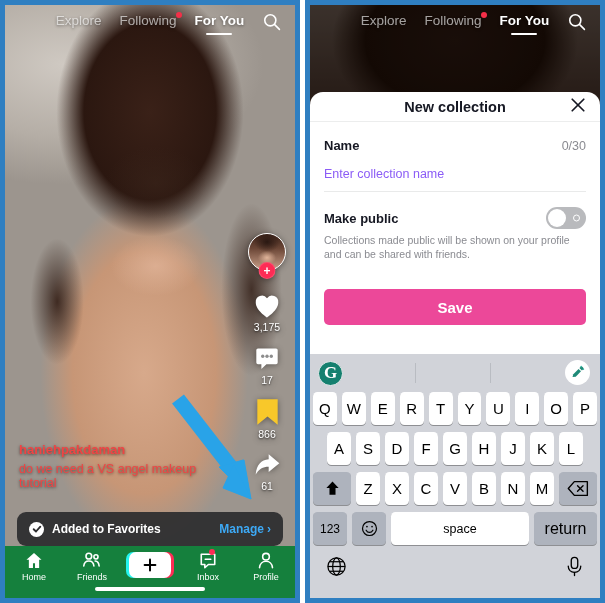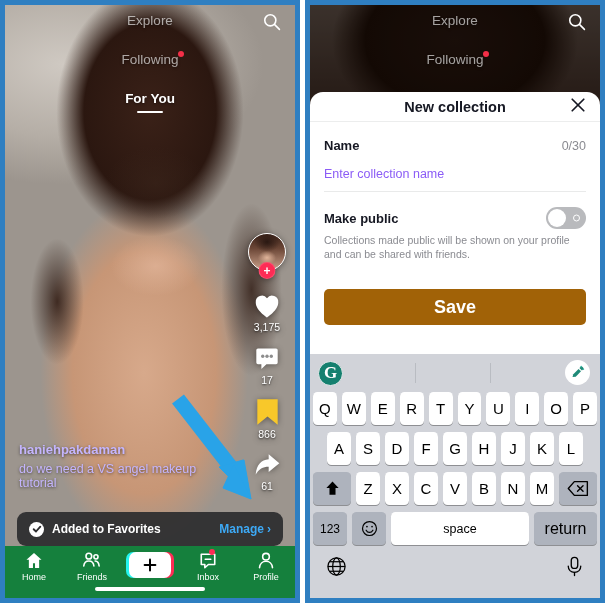--- a/index.html
+++ b/index.html
@@ -46,23 +46,22 @@
     background:
       radial-gradient(ellipse 150px 110px at 50% 6%, #2e1a12 0%, #241209 60%, rgba(36,18,9,0) 82%),
       radial-gradient(ellipse 180px 120px at 50% 55%, #cfa184 0%, #c2937a 60%, rgba(194,147,122,0) 85%),
       linear-gradient(180deg, #6b5a50 0%, #3a241b 22%, #b78f75 55%, #c89c80 100%);
   }
 
   
   .topnav {
     position: absolute; left: 0; right: 0; top: 8px;
     display: flex; align-items: center; justify-content: center;
-    gap: 24px; z-index: 6;
+    gap: 18px; z-index: 6;
     text-shadow: 0 1px 3px rgba(0,0,0,0.45);
-    flex-direction: column;
   }
   .nav-item { color: rgba(255,255,255,0.62); font-size: 13.5px; position: relative; }
   .nav-item.active { color: #ffffff; font-weight: bold; }
   .nav-item.active::after {
     content: ""; position: absolute; left: 50%; transform: translateX(-50%);
     bottom: -7px; width: 26px; height: 2.5px; background: #fff; border-radius: 2px;
   }
   .nav-dot {
     position: absolute; right: -5px; top: -1px;
     width: 6px; height: 6px; border-radius: 50%; background: #f42f48;
@@ -92,21 +91,21 @@
     bottom: -8px; width: 17px; height: 17px; border-radius: 50%;
     background: #fe2c55; color: #fff;
     display: flex; align-items: center; justify-content: center;
     font-size: 12px; line-height: 1; font-weight: bold;
     border: 1.2px solid rgba(255,255,255,0.15);
   }
 
   
   .caption-block {
     position: absolute; left: 14px; right: 60px; bottom: 108px; z-index: 6;
-    color: #c4b5fd; text-shadow: 0 1px 3px rgba(0,0,0,0.55);
+    color: #ef4444; text-shadow: 0 1px 3px rgba(0,0,0,0.55);
   }
   .handle { font-size: 13px; font-weight: bold; margin-bottom: 5px; }
   .caption { font-size: 12.5px; }
 
   
   .toast {
     position: absolute; left: 12px; right: 12px; bottom: 52px; z-index: 8;
     height: 34px; border-radius: 9px;
     background: rgba(44,44,46,0.93);
     display: flex; align-items: center; padding: 0 12px;
@@ -174,23 +173,23 @@
   .toggle-knob {
     position: absolute; left: 2px; top: 2px; width: 18px; height: 18px;
     border-radius: 50%; background: #fff;
   }
   .toggle-o {
     position: absolute; right: 6px; top: 50%; transform: translateY(-50%);
     width: 7px; height: 7px; border-radius: 50%; border: 1.4px solid #ffffff;
   }
   .row-desc { font-size: 10.5px; color: #8a8b91; line-height: 1.35; margin-top: 4px; }
   .save-btn {
-    margin: 28px 0 0; height: 36px; border-radius: 5px; background: #a16207;
-    display: flex; align-items: center; justify-content: center;
-    color: #fff; font-size: 18px; font-weight: bold;
+    margin: 28px 0 0; height: 36px; border-radius: 5px; background: #ec4899;
+    display: flex; align-items: center; justify-content: center;
+    color: #fff; font-size: 15px; font-weight: bold;
   }
 
   
   .keyboard {
     position: absolute; left: 0; right: 0; bottom: 0; height: 244px; z-index: 12;
     background: #d1d3d9; padding-top: 0;
   }
   .suggest {
     height: 38px; display: flex; align-items: center; position: relative; padding: 0 8px;
   }

